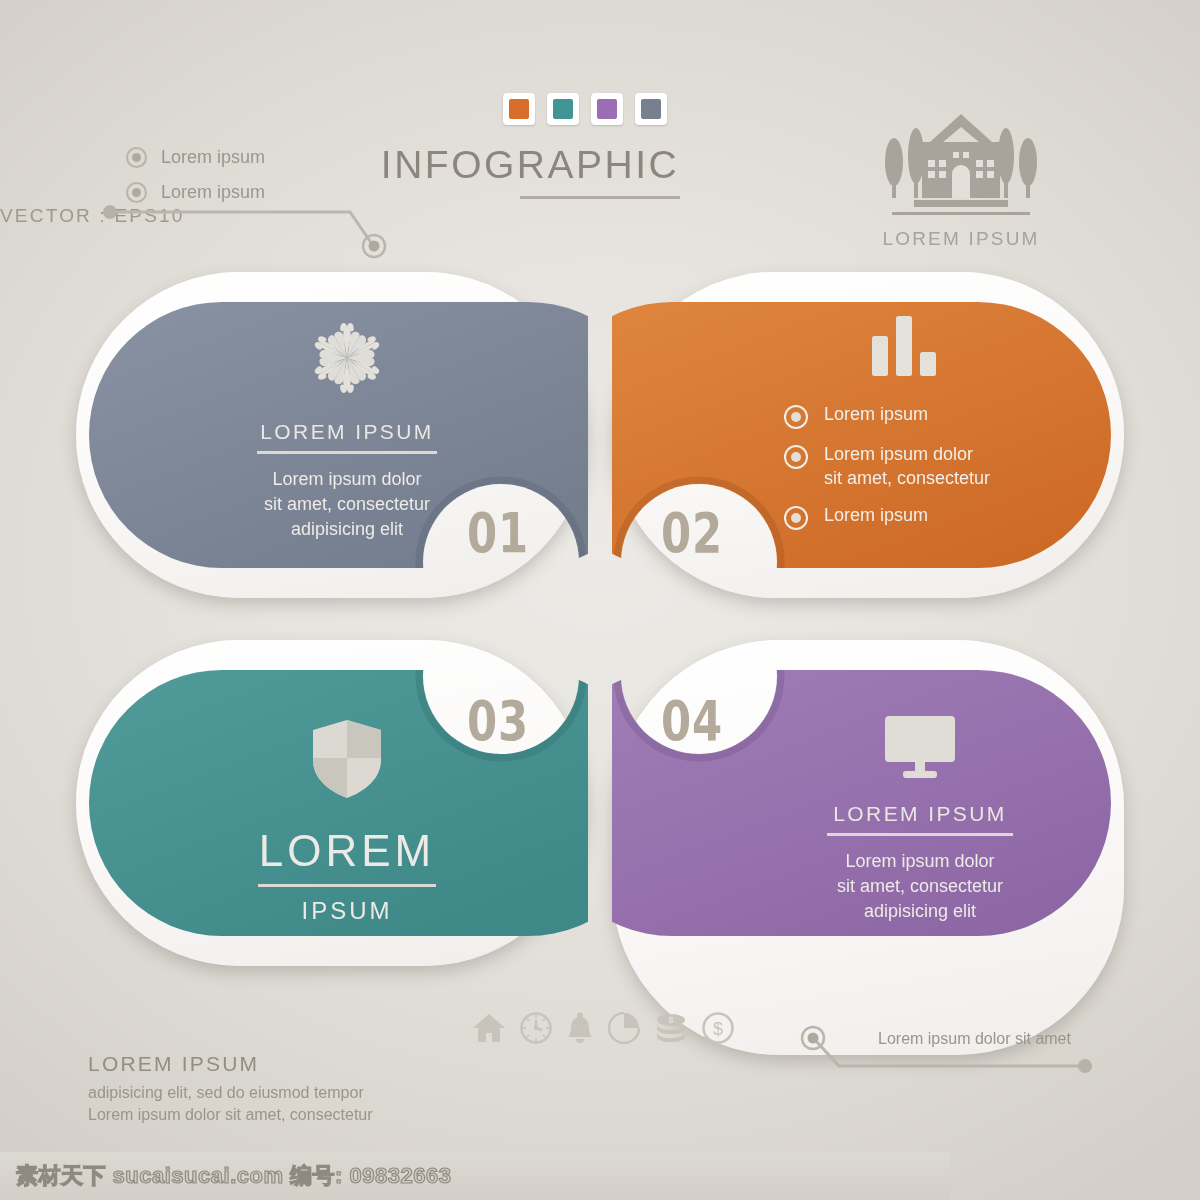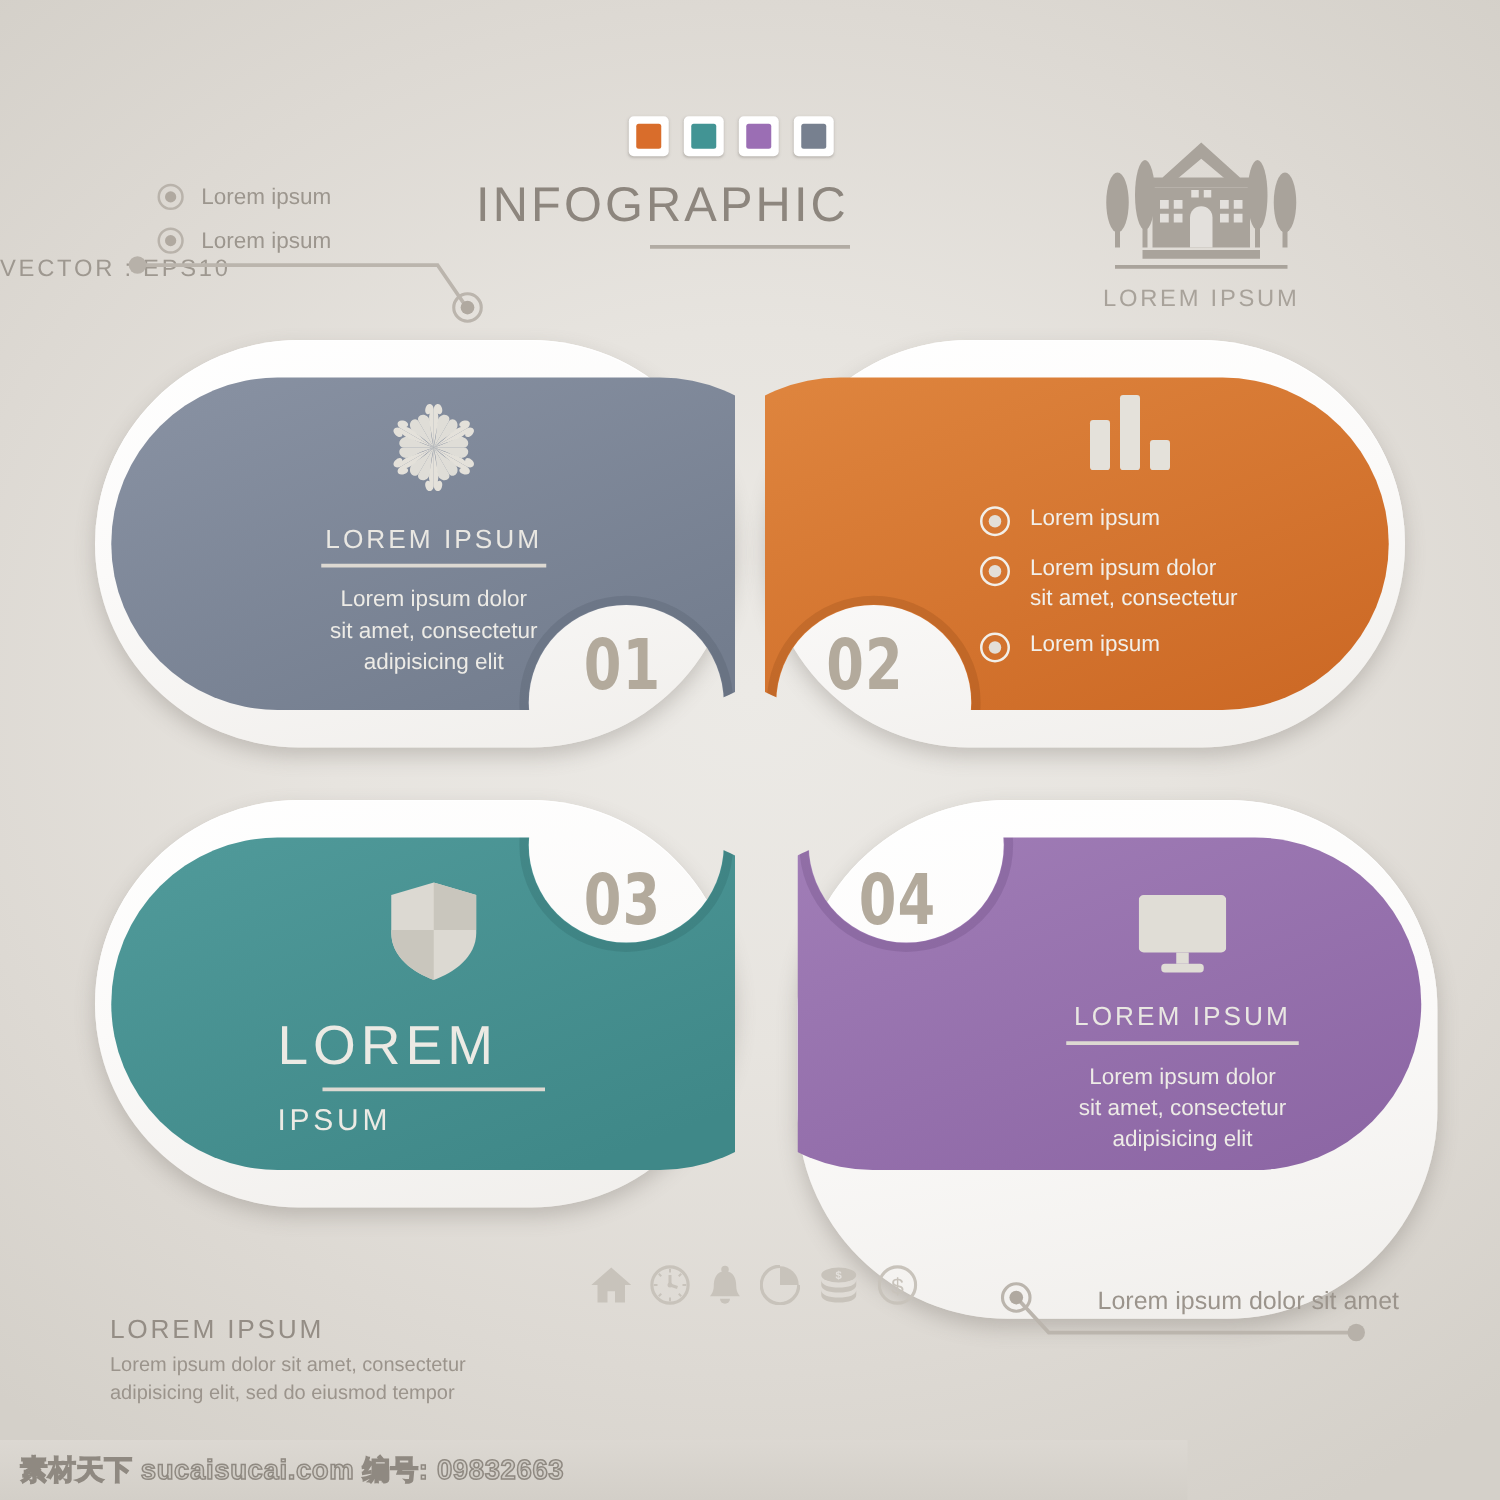--- a/index.html
+++ b/index.html
@@ -85,21 +85,21 @@
   #building-label{
     margin-top:4px;font-size:19px;letter-spacing:2.2px;color:#a8a29a;
   }
 
   
   #footer-icons{position:absolute;left:472px;top:1012px;display:flex;gap:14px;align-items:center;}
   #footer-left{position:absolute;left:88px;top:1052px;}
   #footer-left-title{font-size:21px;letter-spacing:2.2px;color:#948d85;}
   #footer-left-body{margin-top:6px;font-size:16px;line-height:22px;color:#9b948c;}
   #footer-right-text{
-    position:absolute;left:878px;top:1030px;font-size:20px;color:#9b948c;white-space:nowrap;
+    position:absolute;left:878px;top:1030px;font-size:16px;color:#9b948c;white-space:nowrap;
   }
   #br-connector{position:absolute;left:795px;top:1018px;}
 
   
   #watermark{
     position:absolute;left:0;bottom:0;width:950px;height:48px;
     background:linear-gradient(180deg,#dcd8d2 0%,#d3cfc8 100%);
     display:flex;align-items:center;
   }
   #watermark-text{
@@ -356,40 +356,40 @@
           <circle cx="425" cy="36" r="78" fill="#000"></circle>
         </mask>
       </defs>
       <rect x="0" y="0" width="512" height="326" fill="url(#g3)" mask="url(#m3)"></rect>
       <g clip-path="url(#c3)" opacity=".20">
         <circle cx="425" cy="36" r="82" fill="none" stroke="#215656" stroke-width="7"></circle>
       </g>
     </svg>
     <div class="panel-number" style="left:386px;top:48px;">03</div>
 
-    <div class="panel-content" style="left:146px;top:64px;width:250px;text-align:left;">
+    <div class="panel-content" style="left:146px;top:78px;width:250px;text-align:center;">
       <svg width="72" height="82" viewBox="0 0 72 82" style="display:block;margin:0 auto 26px auto;">
         <defs>
           <clipPath id="shclip">
               <path d="M36 2 L70 12 L70 42 C70 62 52 74 36 80 C20 74 2 62 2 42 L2 12 Z"></path>
             </clipPath>
         </defs>
         <path d="M36 2 L70 12 L70 42 C70 62 52 74 36 80 C20 74 2 62 2 42 L2 12 Z" fill="#dcd9d2"></path>
         <g clip-path="url(#shclip)">
           <rect x="36" y="0" width="40" height="40" fill="#c9c6bd"></rect>
           <rect x="0" y="40" width="36" height="45" fill="#c9c6bd"></rect>
         </g>
       </svg>
       <div style="font-size:44px;letter-spacing:4px;color:#eceae4;">LOREM</div>
       <div style="height:3px;background:#ddd9d2;width:178px;margin:8px auto 10px auto;"></div>
       <div style="font-size:24px;letter-spacing:3px;color:#eceae4;">IPSUM</div>
     </div>
   </div>
 
-  <div class="panel" style="left:638px;top:640px;width:512px;height:415px;">
+  <div class="panel" style="left:612px;top:640px;width:512px;height:415px;">
     <div class="frame"></div>
     <svg class="panel-svg" width="512" height="326" viewBox="0 0 512 326">
       <defs>
         <linearGradient id="g4" x1="0" y1="0" x2="0.6" y2="1">
           <stop offset="0%" stop-color="#a27fb8"></stop>
             <stop offset="100%" stop-color="#8d67a5"></stop>
         </linearGradient>
         <clipPath id="c4">
             <path d="M60 30 H366 A122 122 0 0 1 366 296 H60 A122 122 0 0 1 60 30 Z"></path>
           </clipPath>
@@ -470,22 +470,22 @@
     </svg>
     <svg width="32" height="32" viewBox="0 0 32 32">
       <circle cx="16" cy="16" r="14.5" fill="none" stroke="#c8c3bb" stroke-width="2.5"></circle>
       <text x="16" y="23" font-size="18" fill="#c8c3bb" text-anchor="middle" font-family="Liberation Sans, sans-serif">$</text>
     </svg>
   </div>
 
   <div id="footer-left">
     <div id="footer-left-title">LOREM IPSUM</div>
     <div id="footer-left-body">
+      <div>adipisicing elit, sed do eiusmod tempor</div>
       <div>Lorem ipsum dolor sit amet, consectetur</div>
-      <div>adipisicing elit, sed do eiusmod tempor</div>
     </div>
   </div>
 
   <svg id="br-connector" width="300" height="60">
     <polyline points="20,22 44,48 288,48" fill="none" stroke="#bbb5ad" stroke-width="3"></polyline>
     <circle cx="18" cy="20" r="11" fill="none" stroke="#bbb5ad" stroke-width="2.5"></circle>
     <circle cx="18" cy="20" r="5.5" fill="#b0a9a0"></circle>
     <circle cx="290" cy="48" r="7" fill="#b7b1a9"></circle>
   </svg>
   <div id="footer-right-text">Lorem ipsum dolor sit amet</div>

